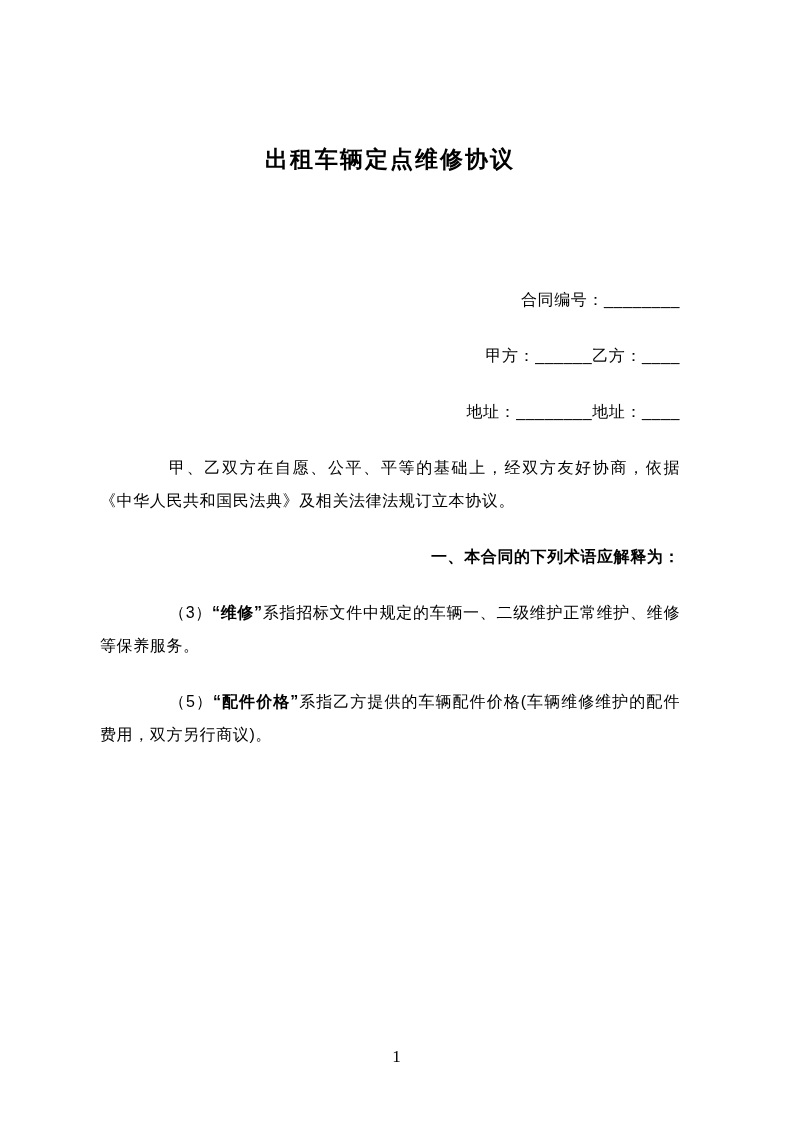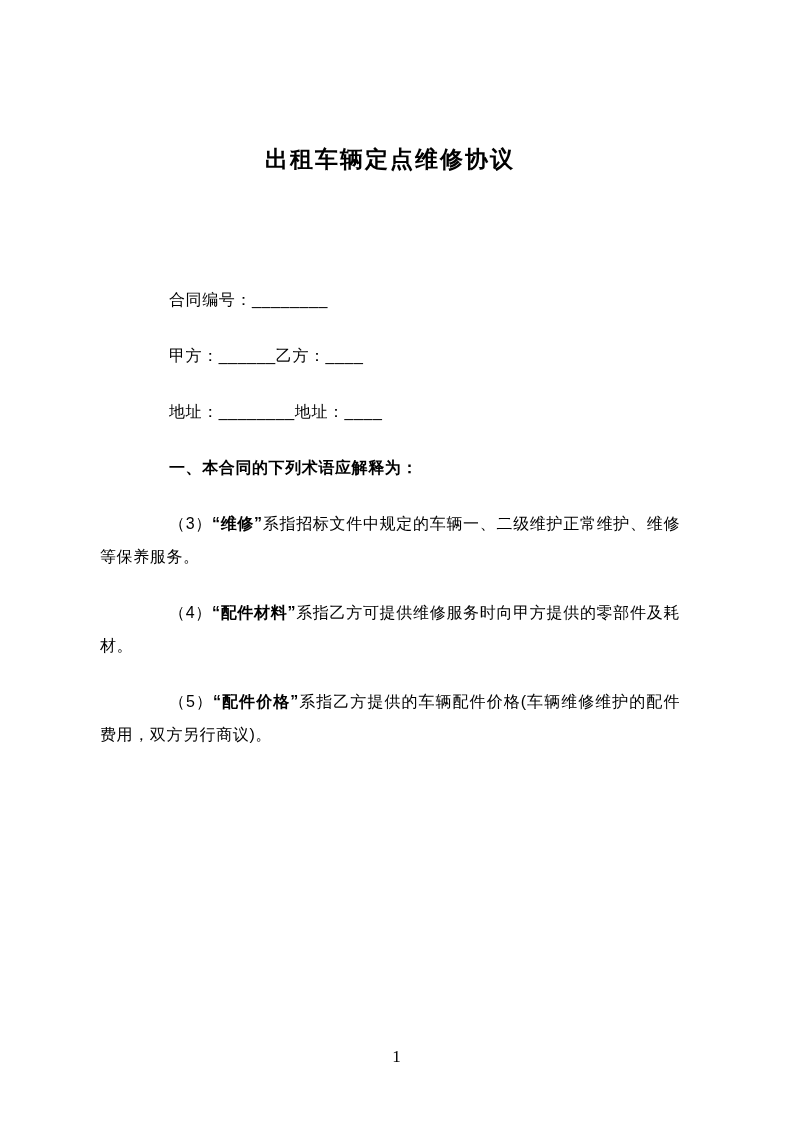--- a/index.html
+++ b/index.html
@@ -26,20 +26,21 @@
     font-weight: 700;
     line-height: 33px;
     text-align: center;
     letter-spacing: 2px;
     margin: 0 0 107px 0;
   }
   p {
     margin: 0 0 23px 0;
     text-indent: 69px;
     letter-spacing: 0.6px;
+    text-align: right;
   }
   p.justify {
     text-align: justify;
   }
   .heading {
     font-weight: 700;
   }
   .term {
     font-weight: 700;
     font-style: normal;
@@ -62,27 +63,27 @@
 <div class="page">
 
   <h1 class="title">出租车辆定点维修协议</h1>
 
   <div class="fields">
     <p>合同编号：________</p>
     <p>甲方：______乙方：____</p>
     <p>地址：________地址：____</p>
   </div>
 
+  <p class="justify">甲、乙双方在自愿、公平、平等的基础上，经双方友好协商，依据《中华人民共和国民法典》及相关法律法规订立本协议。</p>
 
   <p class="heading">一、本合同的下列术语应解释为：</p>
 
 
 
 
   <p class="justify"><span>（3）</span><span class="term">“维修”</span><span>系指招标文件中规定的车辆一、二级维护正常维护、维修等保养服务。</span></p>
 
-  <p class="justify"><span>（4）</span><span class="term">“配件材料”</span><span>系指乙方可提供维修服务时向甲方提供的零部件及耗材。</span></p>
 
   <p class="justify"><span>（5）</span><span class="term">“配件价格”</span><span>系指乙方提供的车辆配件价格(车辆维修维护的配件费用，双方另行商议)。</span></p>
 
   <div class="page-num">1</div>
 
 </div>
 
 </body></html>

